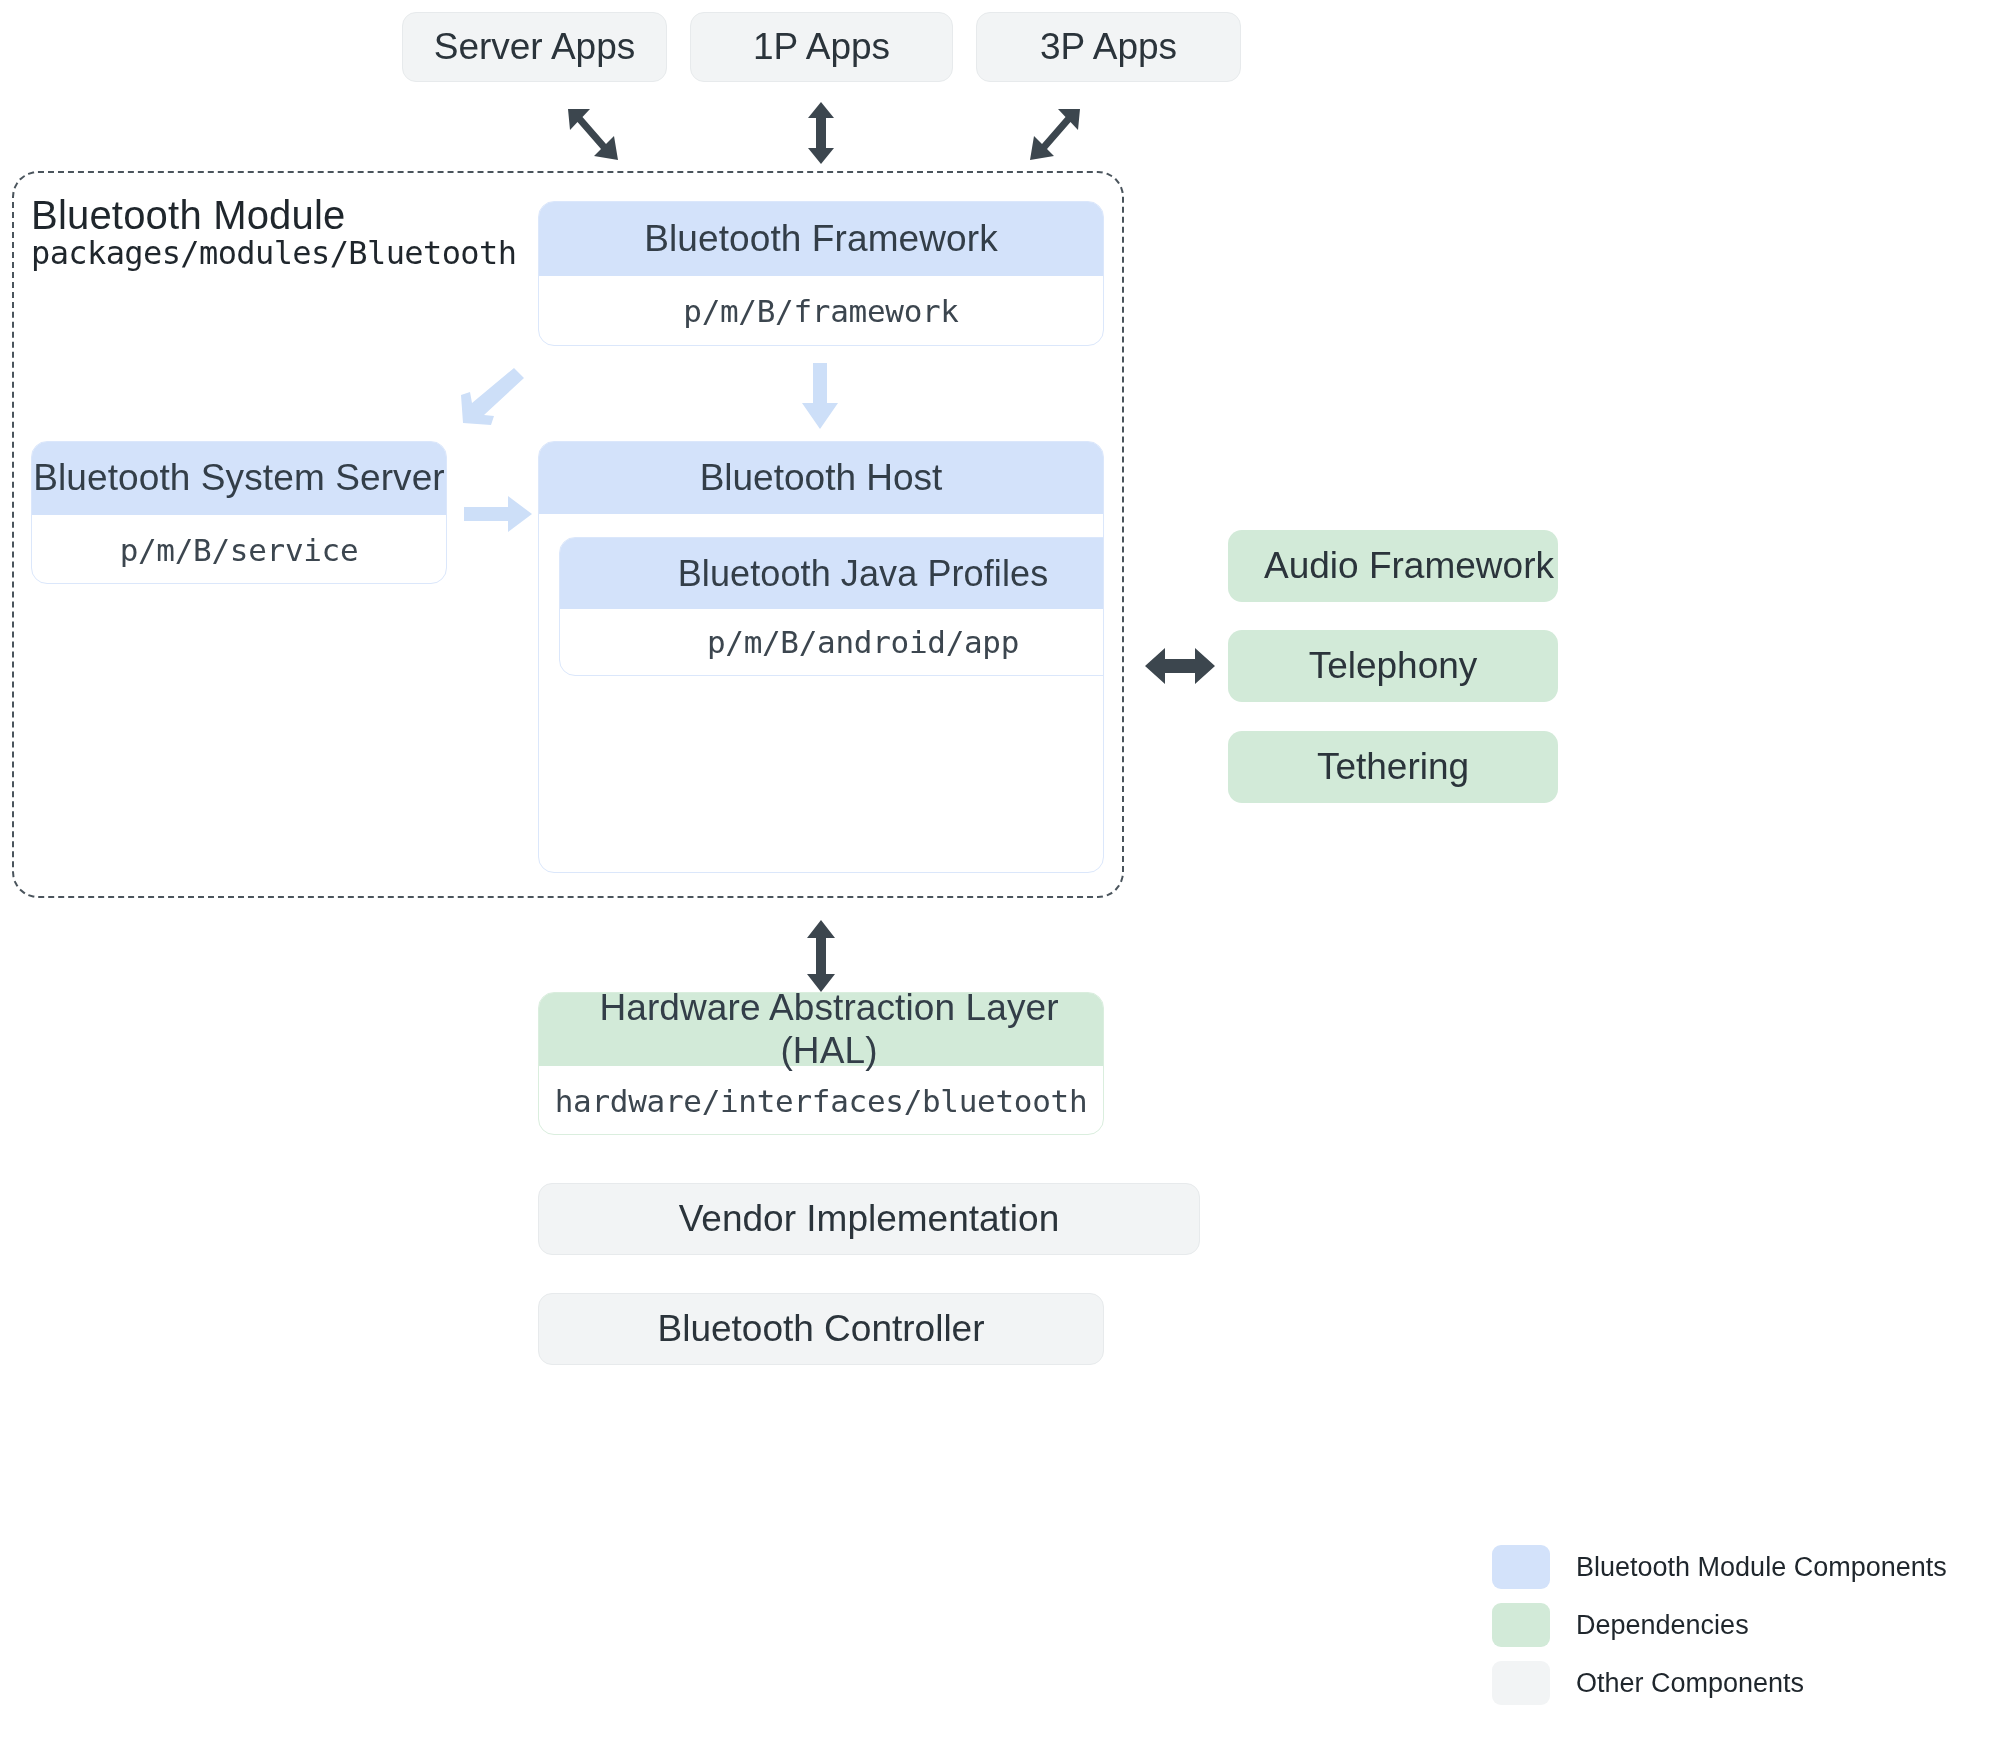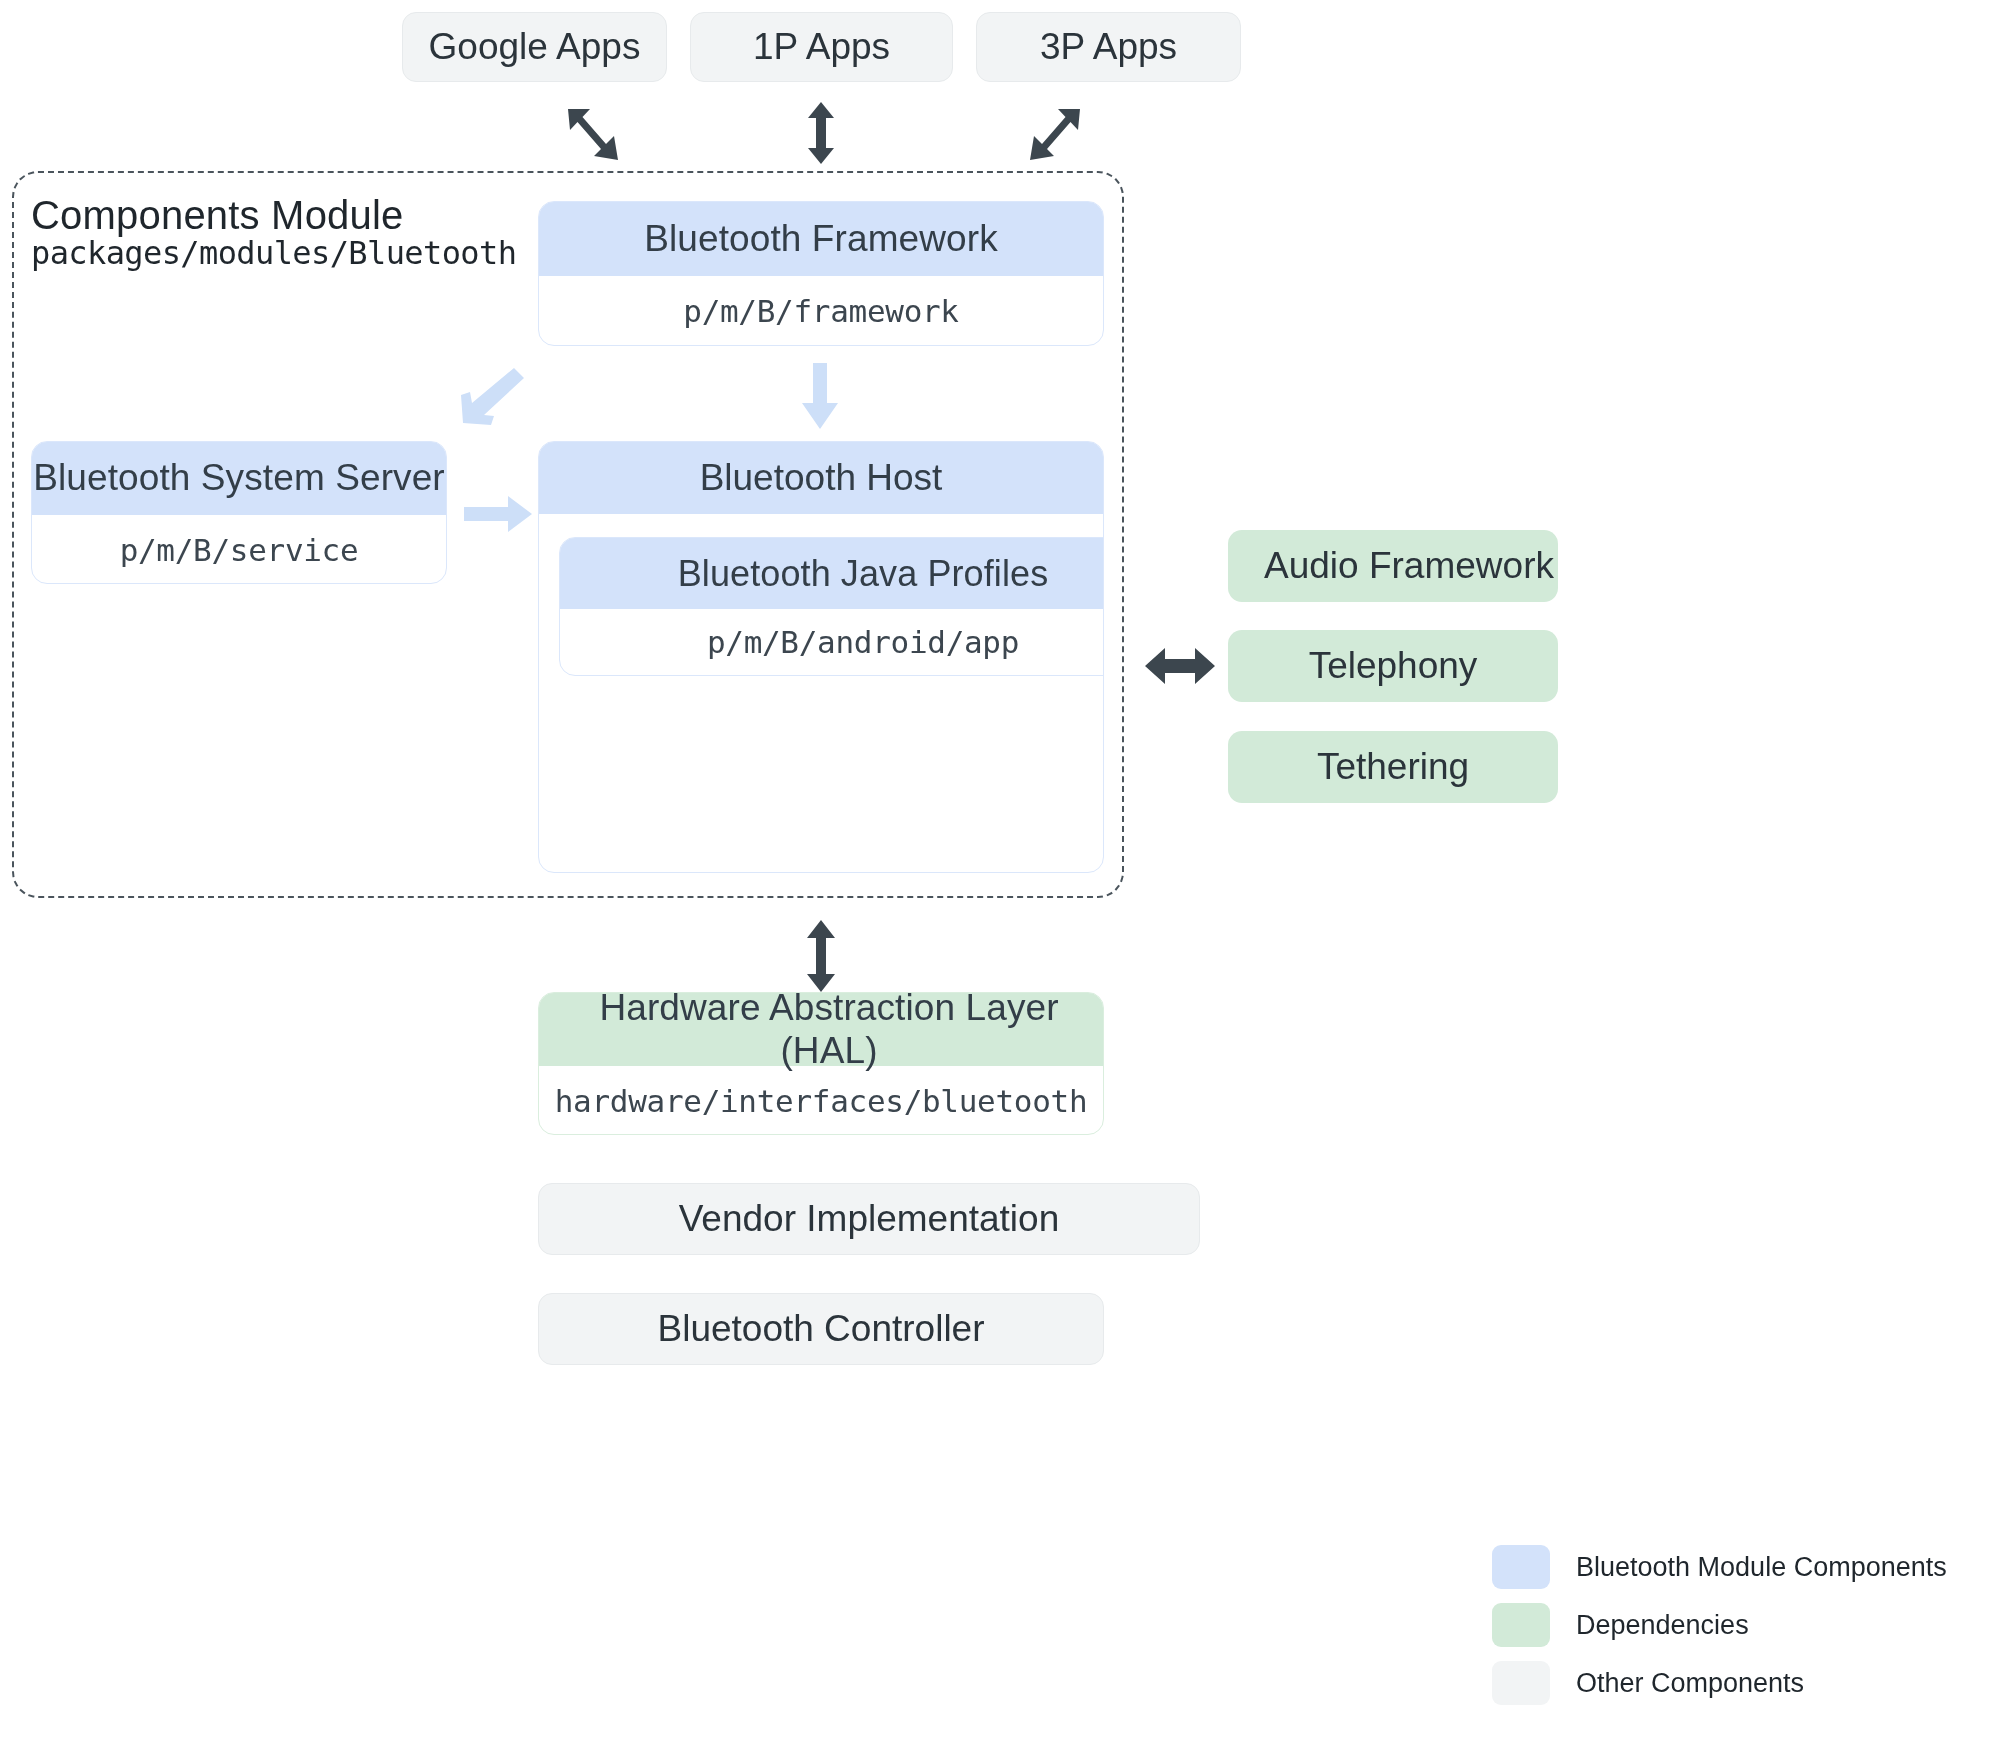--- a/index.html
+++ b/index.html
@@ -71,21 +71,21 @@
   .legend-row{display:flex;align-items:center;margin-bottom:14px;}
   .legend-sw{width:58px;height:44px;border-radius:9px;margin-right:26px;flex:none;}
   .legend-lbl{font-size:27px;color:#1f262c;white-space:nowrap;}
 </style>
 </head>
 <body>
 
 <div class="stage">
 
   <div class="plain grey" style="left:402px;top:12px;width:265px;height:70px;">
-    <span>Google Apps</span>
+    <span>Server Apps</span>
   </div>
   <div class="plain grey" style="left:690px;top:12px;width:263px;height:70px;">
     <span>1P Apps</span>
   </div>
   <div class="plain grey" style="left:976px;top:12px;width:265px;height:70px;">
     <span>3P Apps</span>
   </div>
 
   <div class="arrow" style="left:560px;top:105px;width:66px;height:60px;">
     <svg width="66" height="60" viewBox="0 0 66 60">
@@ -105,21 +105,21 @@
 
   <div class="arrow" style="left:1022px;top:105px;width:66px;height:60px;">
     <svg width="66" height="60" viewBox="0 0 66 60">
       <g fill="#3c464e">
         <path d="M58 4 L36 4 L43.5 12 L20 39 L12 31 L8 55 L32 51 L25 44 L48.5 17 L56 25 Z"></path>
       </g>
     </svg>
   </div>
 
   <div class="module" style="left:12px;top:171px;width:1112px;height:727px;"></div>
-  <div class="module-title" style="left:31px;top:193px;">Components Module</div>
+  <div class="module-title" style="left:31px;top:193px;">Bluetooth Module</div>
   <div class="module-sub" style="left:31px;top:234px;">packages/modules/Bluetooth</div>
 
   <div class="card two blue" style="left:538px;top:201px;width:566px;height:145px;">
     <div class="hdr" style="height:74px;">Bluetooth Framework</div>
     <div class="path" style="height:70px;">p/m/B/framework</div>
   </div>
 
   <div class="arrow" style="left:800px;top:363px;width:40px;height:68px;">
     <svg width="40" height="68" viewBox="0 0 40 68">
       <path d="M13 0 L27 0 L27 40 L38 40 L20 66 L2 40 L13 40 Z" fill="#cddff8"></path>

